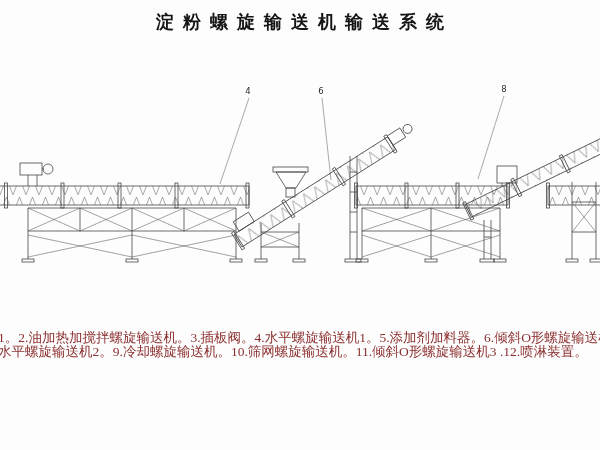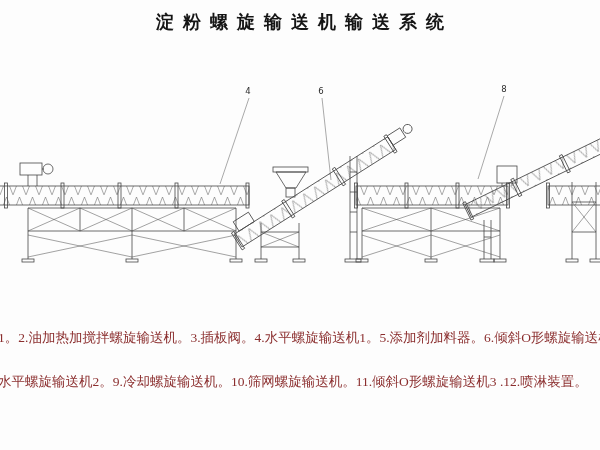--- a/index.html
+++ b/index.html
@@ -30,21 +30,21 @@
     color:var(--caption,#8b2e2e);
     font-size:13.5px;
     white-space:nowrap;
     overflow:hidden;
   }
   .caption p{
     margin:0;
     text-indent:-2px;
     line-height:1;
   }
-  .caption p + p{margin-top:30px;}
+  .caption p + p{}
   svg text{font-family:"DejaVu Sans",sans-serif;}
 </style>
 </head>
 <body>
 
 <div class="page">
 
   <h1 class="title">淀粉螺旋输送机输送系统</h1>
 
   <svg class="drawing" viewBox="0 0 600 216" xmlns="http://www.w3.org/2000/svg">

